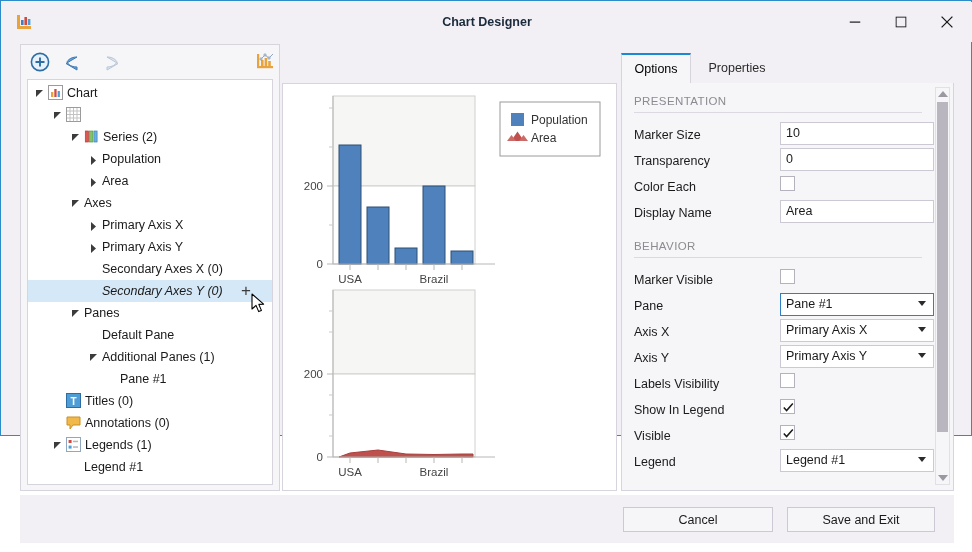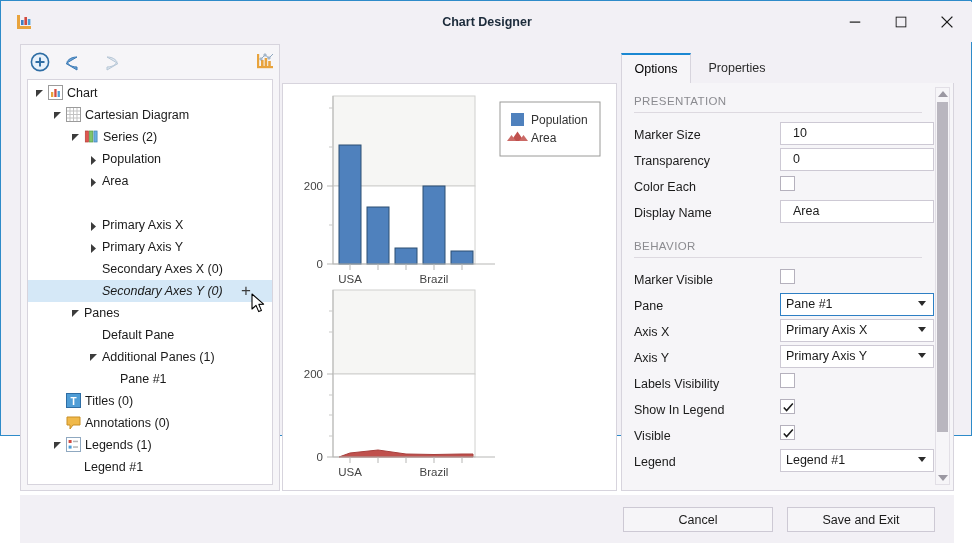--- a/index.html
+++ b/index.html
@@ -47,21 +47,21 @@
               border-right:1px solid #d7d4dd;color:#000000;line-height:28px;}
   .tabbody{position:absolute;left:0;top:30px;width:333px;height:408px;background:#f6f5f8;
            border:1px solid #d7d4dd;border-top:none;box-sizing:border-box;overflow:hidden;}
 
   .sechdr{position:absolute;left:12px;font-size:11.5px;color:#8b8b90;letter-spacing:.4px;}
   .secline{position:absolute;left:12px;height:1px;background:#ddd9e0;}
   .prow{position:absolute;left:12px;width:300px;height:22px;}
   .plabel{position:absolute;left:0;top:0;height:22px;line-height:22px;font-size:12.5px;color:#1a1a1a;}
   .pinput{position:absolute;left:146px;top:-2px;width:154px;height:23px;background:#fff;
           border:1px solid #cdc9d4;box-sizing:border-box;font-size:12.5px;color:#1a1a1a;
-          line-height:21px;padding-left:12px;overflow:hidden;white-space:nowrap;}
+          line-height:21px;padding-left:5px;overflow:hidden;white-space:nowrap;}
   .pcheck{position:absolute;left:146px;top:0;width:15px;height:15px;background:#fff;
           border:1px solid #b5b1bd;box-sizing:border-box;}
   .pcheck svg{position:absolute;left:1px;top:1px;}
   .pcombo{position:absolute;left:146px;top:-2px;width:154px;height:23px;background:#fff;
           border:1px solid #cdc9d4;box-sizing:border-box;font-size:12.5px;color:#1a1a1a;
           line-height:21px;padding-left:5px;overflow:hidden;white-space:nowrap;}
   .pcombo.focus{border:1px solid #2e7fc4;}
   .carrow{position:absolute;right:7px;top:9px;width:0;height:0;
           border-left:4px solid transparent;border-right:4px solid transparent;border-top:5px solid #2b2b2b;}
 
@@ -167,21 +167,20 @@
         <div class="trow" style="top: 24px;">
           <span class="tarrow" style="left: 24px;">
             <svg width="9" height="7" viewBox="0 0 9 7">
               <path d="M0 0 L7 0 L0 7 Z" fill="#3c3c3c"></path>
             </svg>
           </span>
           <span class="ticon" style="left: 38px;"><svg width="15" height="15" viewBox="0 0 15 15">
               <rect x="0.5" y="0.5" width="14" height="14" fill="#fff" stroke="#9b9b9b"></rect>
               <path d="M4 1 V14 M7.5 1 V14 M11 1 V14 M1 4 H14 M1 7.5 H14 M1 11 H14" stroke="#c3c3c3" stroke-width="1"></path>
             </svg></span>
-          <span class="tlabel" style="left: 57px;">Cartesian Diagram</span>
         </div>
         <div class="trow" style="top: 46px;">
           <span class="tarrow" style="left: 42px;">
             <svg width="9" height="7" viewBox="0 0 9 7">
               <path d="M0 0 L7 0 L0 7 Z" fill="#3c3c3c"></path>
             </svg>
           </span>
           <span class="ticon" style="left: 56px;"><svg width="15" height="15" viewBox="0 0 15 15">
               <rect x="1.3" y="2" width="3.2" height="11" fill="#e0574f" stroke="#b23f38" stroke-width=".7"></rect>
               <rect x="5.6" y="2" width="3.2" height="11" fill="#7fc46a" stroke="#549b42" stroke-width=".7"></rect>
@@ -197,20 +196,28 @@
           </span>
           <span class="tlabel" style="left: 74px;">Population</span>
         </div>
         <div class="trow" style="top: 90px;">
           <span class="tarrow" style="left: 60px;">
             <svg width="7" height="9" viewBox="0 0 7 9">
               <path d="M1 0 L6 4.5 L1 9 Z" fill="#3c3c3c"></path>
             </svg>
           </span>
           <span class="tlabel" style="left: 74px;">Area</span>
+        </div>
+        <div class="trow" style="top: 112px;">
+          <span class="tarrow" style="left: 42px;">
+            <svg width="9" height="7" viewBox="0 0 9 7">
+              <path d="M0 0 L7 0 L0 7 Z" fill="#3c3c3c"></path>
+            </svg>
+          </span>
+          <span class="tlabel" style="left: 56px;">Axes</span>
         </div>
         <div class="trow" style="top: 134px;">
           <span class="tarrow" style="left: 60px;">
             <svg width="7" height="9" viewBox="0 0 7 9">
               <path d="M1 0 L6 4.5 L1 9 Z" fill="#3c3c3c"></path>
             </svg>
           </span>
           <span class="tlabel" style="left: 74px;">Primary Axis X</span>
         </div>
         <div class="trow" style="top: 156px;">

